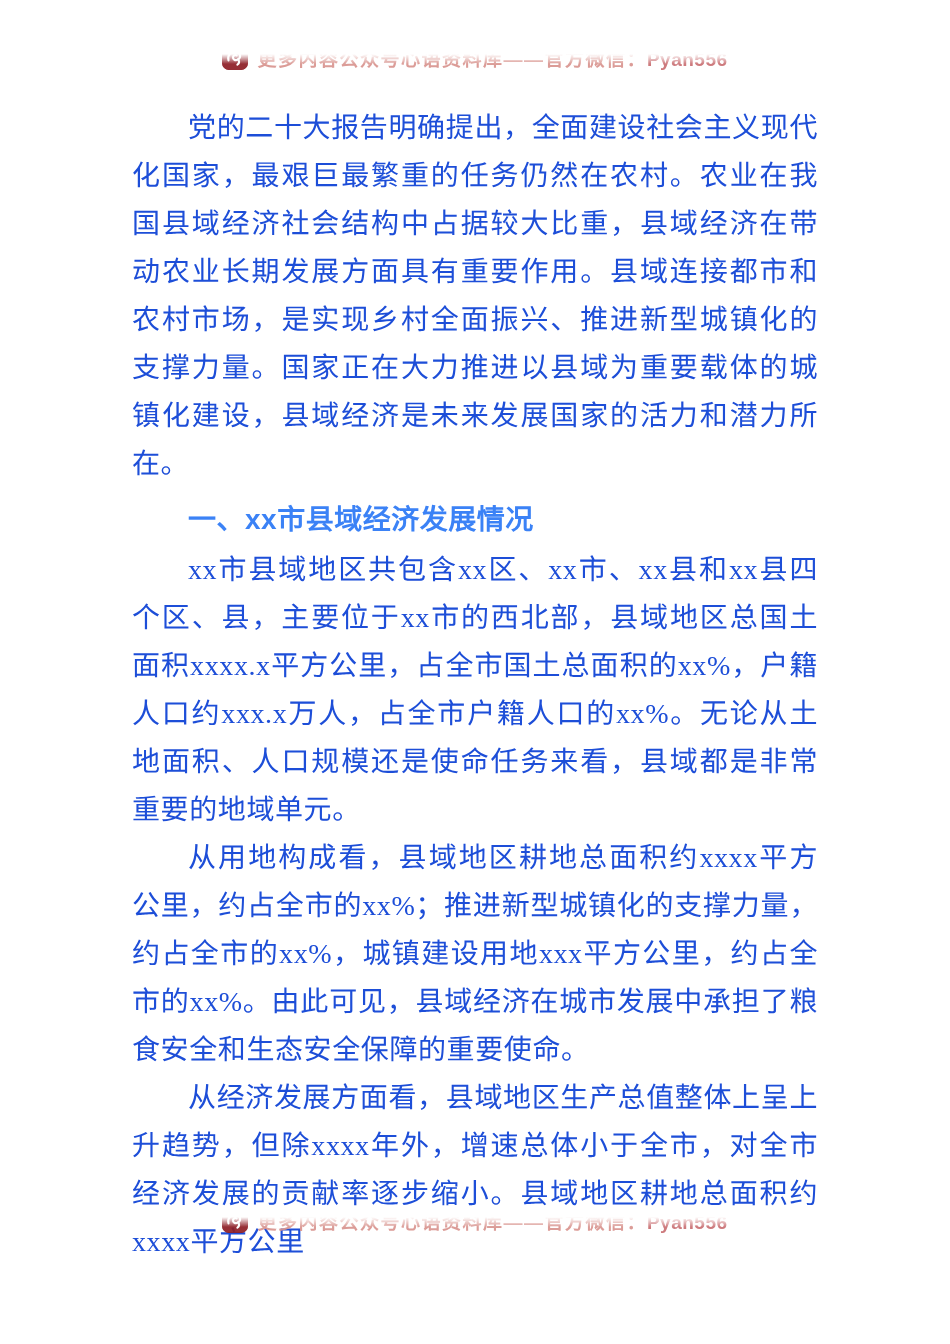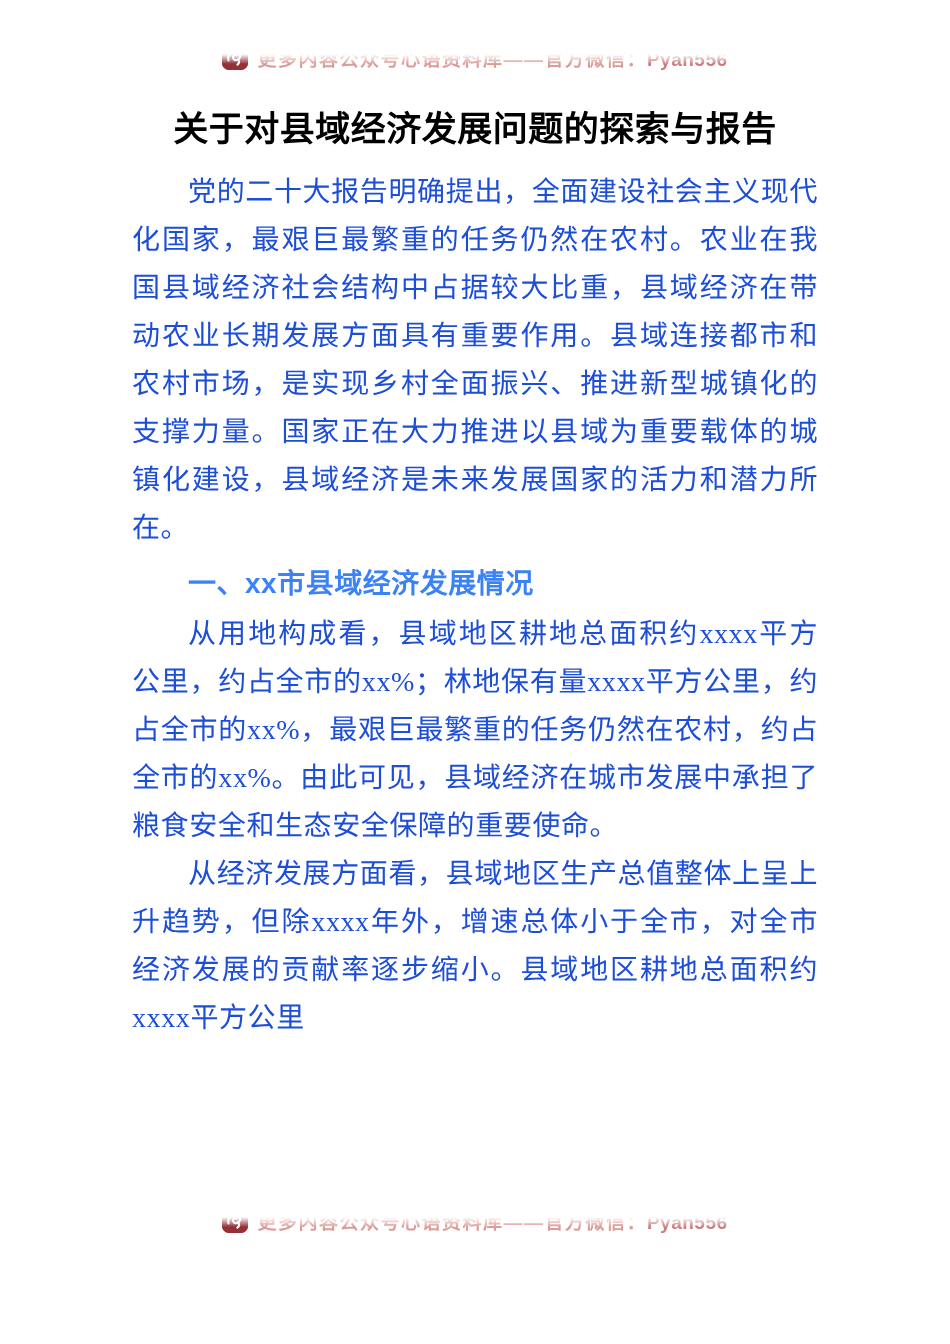--- a/index.html
+++ b/index.html
@@ -136,28 +136,28 @@
           <path d="M16.2 15.2 C17.6 17.6 17.2 19.4 15.4 20.6" fill="none" stroke="#ffffff" stroke-width="2.1" stroke-linecap="round"></path>
         </svg>
       </span>
       <span class="wm-text"><span>更多内容公众号心语资料库——官方微信：</span><span class="wm-id">Pyan556</span></span>
     </div>
     <div class="wm-fade"></div>
   </div>
 
   <div class="doc">
 
-    <h1 class="doc-title">关于对县域经济发展问题的探索与报告</h1>
 
     <p class="para">党的二十大报告明确提出，全面建设社会主义现代化国家，最艰巨最繁重的任务仍然在农村。农业在我国县域经济社会结构中占据较大比重，县域经济在带动农业长期发展方面具有重要作用。县域连接都市和农村市场，是实现乡村全面振兴、推进新型城镇化的支撑力量。国家正在大力推进以县域为重要载体的城镇化建设，县域经济是未来发展国家的活力和潜力所在。</p>
 
     <p class="section-heading">一、xx市县域经济发展情况</p>
 
+    <p class="para">xx市县域地区共包含xx区、xx市、xx县和xx县四个区、县，主要位于xx市的西北部，县域地区总国土面积xxxx.x平方公里，占全市国土总面积的xx%，户籍人口约xxx.x万人，占全市户籍人口的xx%。无论从土地面积、人口规模还是使命任务来看，县域都是非常重要的地域单元。</p>
 
-    <p class="para">从用地构成看，县域地区耕地总面积约xxxx平方公里，约占全市的xx%；林地保有量xxxx平方公里，约占全市的xx%，最艰巨最繁重的任务仍然在农村，约占全市的xx%。由此可见，县域经济在城市发展中承担了粮食安全和生态安全保障的重要使命。</p>
+    <p class="para">从用地构成看，县域地区耕地总面积约xxxx平方公里，约占全市的xx%；推进新型城镇化的支撑力量，约占全市的xx%，城镇建设用地xxx平方公里，约占全市的xx%。由此可见，县域经济在城市发展中承担了粮食安全和生态安全保障的重要使命。</p>
 
     <p class="para">从经济发展方面看，县域地区生产总值整体上呈上升趋势，但除xxxx年外，增速总体小于全市，对全市经济发展的贡献率逐步缩小。县域地区耕地总面积约xxxx平方公里</p>
 
   </div>
 
   <div class="watermark bottom">
     <div class="wm-inner">
       <span class="wm-logo">
         <svg width="26" height="26" viewBox="0 0 26 26" aria-hidden="true">
           <rect x="0" y="0" width="26" height="26" rx="7" fill="#8e1e26"></rect>

